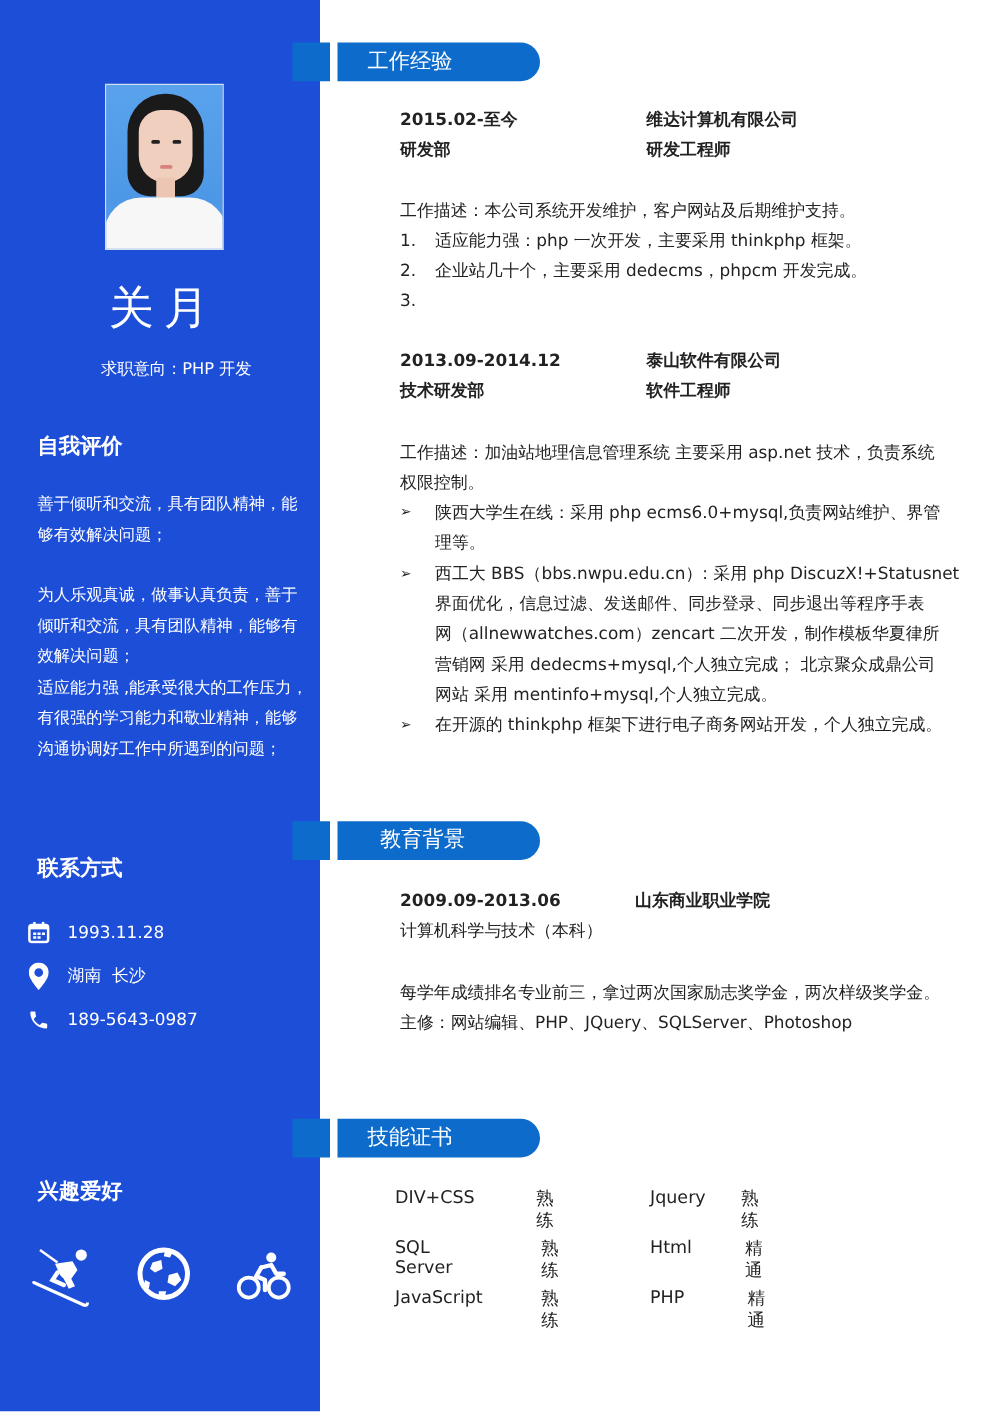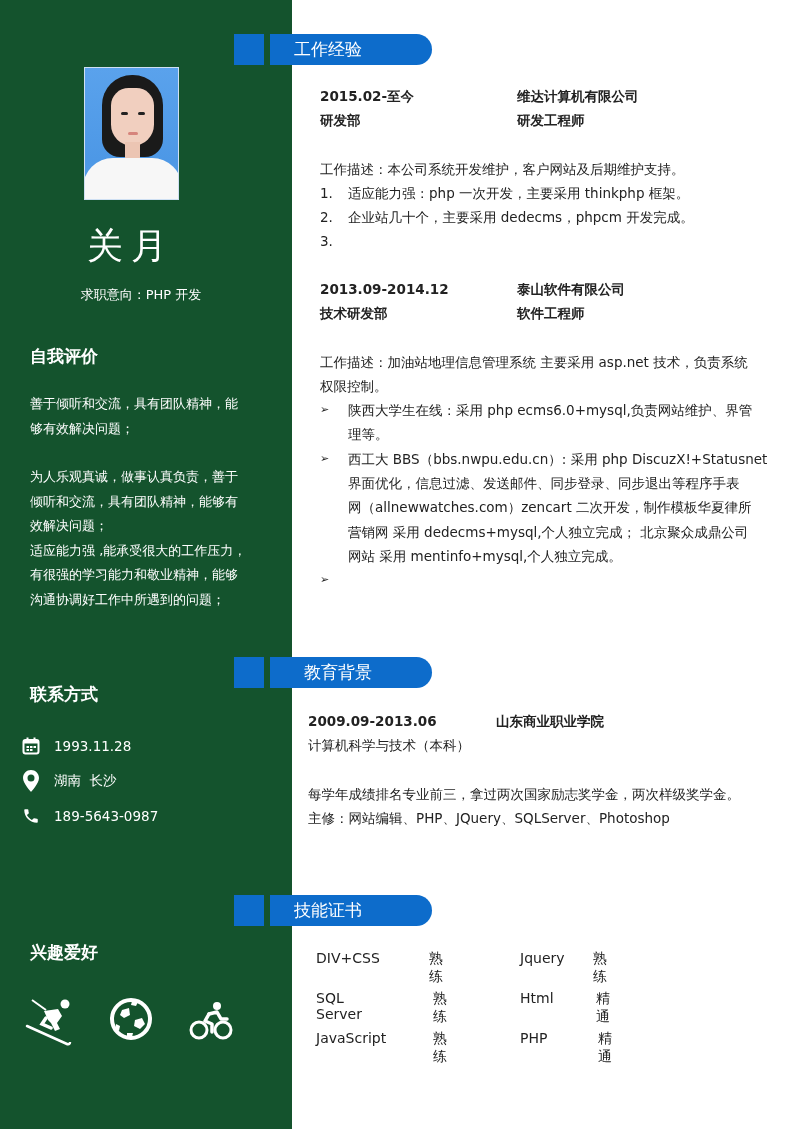--- a/index.html
+++ b/index.html
@@ -1,21 +1,21 @@
 <!DOCTYPE html>
 <html><head>
   <meta charset="utf-8">
   <style>
     * { margin: 0; padding: 0; box-sizing: border-box; }
     html, body { width: 800px; height: 1132px; background: #ffffff; overflow: hidden; }
     body { position: relative; font-family: "DejaVu Sans", "Liberation Sans", sans-serif; color: #222; }
 
     .sidebar {
-      position: absolute; left: 0; top: 0; width: 292px; height: 1129px;
-      background: #14532d; color: #fff;
+      position: absolute; left: 0; top: 0; width: 256px; height: 1129px;
+      background: #1d4ed8; color: #fff;
     }
     .photo {
       position: absolute; left: 84px; top: 67px; width: 95px; height: 133px;
       background: linear-gradient(180deg, #5aa2ec 0%, #4d98e6 70%, #5a9fe8 100%);
       border: 1px solid #cfe0f3; overflow: hidden;
     }
     .photo .hair { position: absolute; left: 17px; top: 7px; width: 61px; height: 82px; background: #1a1a1a; border-radius: 30px 30px 18px 18px; }
     .photo .face { position: absolute; left: 26px; top: 20px; width: 43px; height: 58px; background: #f1cfbf; border-radius: 18px 18px 22px 22px; }
     .photo .eye { position: absolute; top: 44px; width: 7px; height: 3px; background: #222; border-radius: 2px; }
     .photo .eye.l { left: 36px; } .photo .eye.r { left: 53px; }
@@ -188,29 +188,29 @@
   <div style="height:24px"></div>
   <div style="white-space:pre-line">工作描述：加油站地理信息管理系统  主要采用 asp.net 技术，负责系统
 权限控制。</div>
   <div class="li arrow" style="white-space:pre-line"><span class="mk">➢</span><span>陕西大学生在线：采用 php ecms6.0+mysql,负责网站维护、界管
 理等。</span></div>
   <div class="li arrow" style="white-space:pre-line"><span class="mk">➢</span><span>西工大 BBS（bbs.nwpu.edu.cn）: 采用 php DiscuzX!+Statusnet
 界面优化，信息过滤、发送邮件、同步登录、同步退出等程序手表
 网（allnewwatches.com）zencart 二次开发，制作模板华夏律所
 营销网  采用 dedecms+mysql,个人独立完成；  北京聚众成鼎公司
 网站  采用 mentinfo+mysql,个人独立完成。</span></div>
-  <div class="li arrow"><span class="mk">➢</span></div>
+  <div class="li arrow"><span class="mk">➢</span><span>在开源的 thinkphp 框架下进行电子商务网站开发，个人独立完成。</span></div>
 </div>
 
 <div class="sec-head" style="top:657px">
   <div class="sq"></div>
   <div class="pill" style="padding-left:34px">教育背景</div>
 </div>
 
-<div class="main-text" style="left:308px; top:709px; width:470px;">
+<div class="main-text" style="left:320px; top:709px; width:470px;">
   <div class="row bold">
     <span class="c1">2009.09-2013.06</span>
     <span class="c2" style="left:188px">山东商业职业学院</span>
   </div>
   <div>计算机科学与技术（本科）</div>
   <div style="height:24px"></div>
   <div>每学年成绩排名专业前三，拿过两次国家励志奖学金，两次样级奖学金。</div>
   <div>主修：网站编辑、PHP、JQuery、SQLServer、Photoshop</div>
 </div>
 

